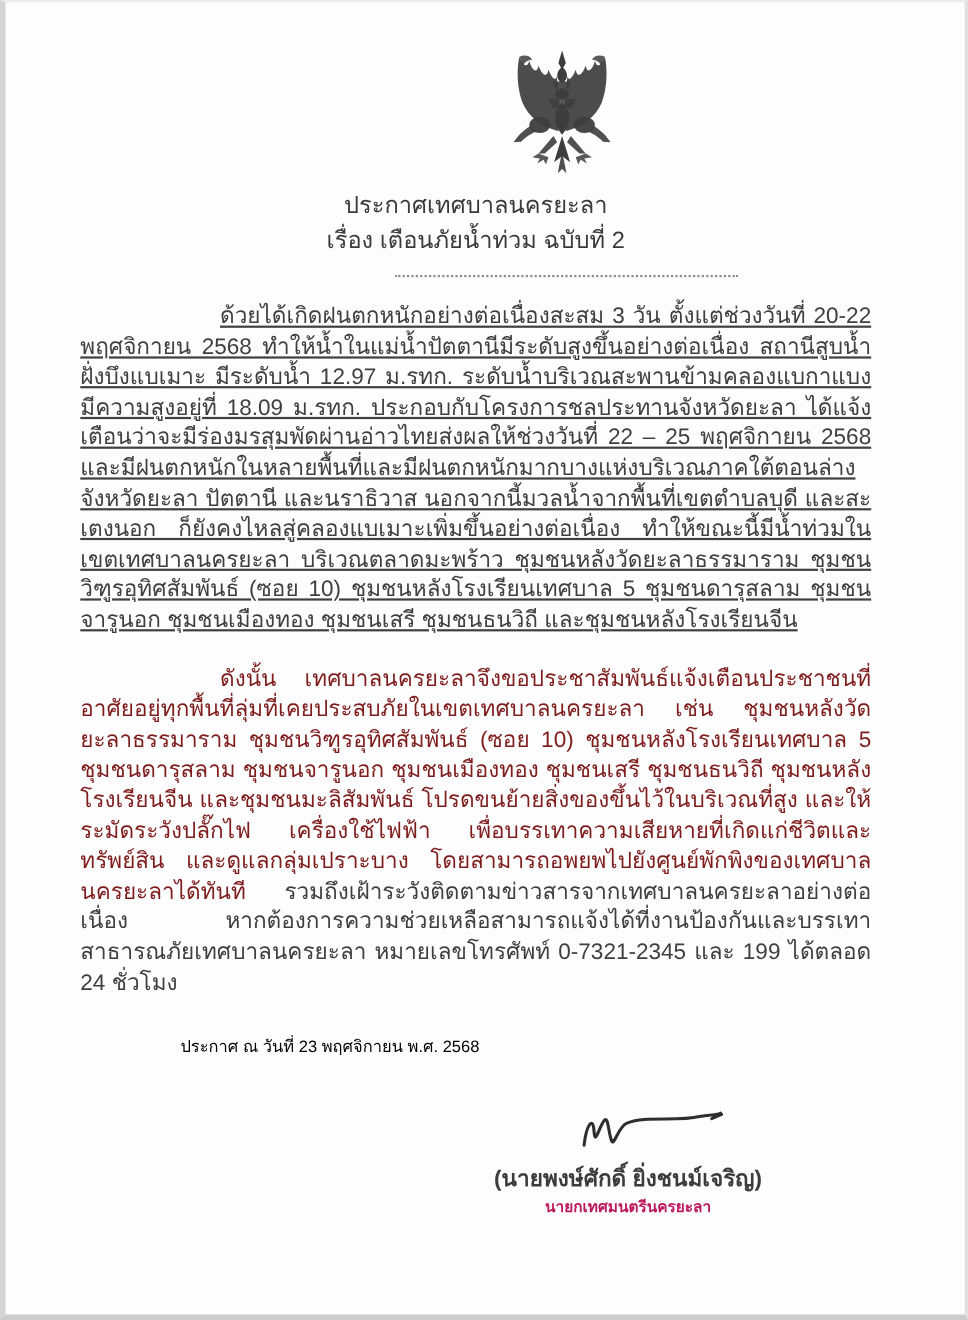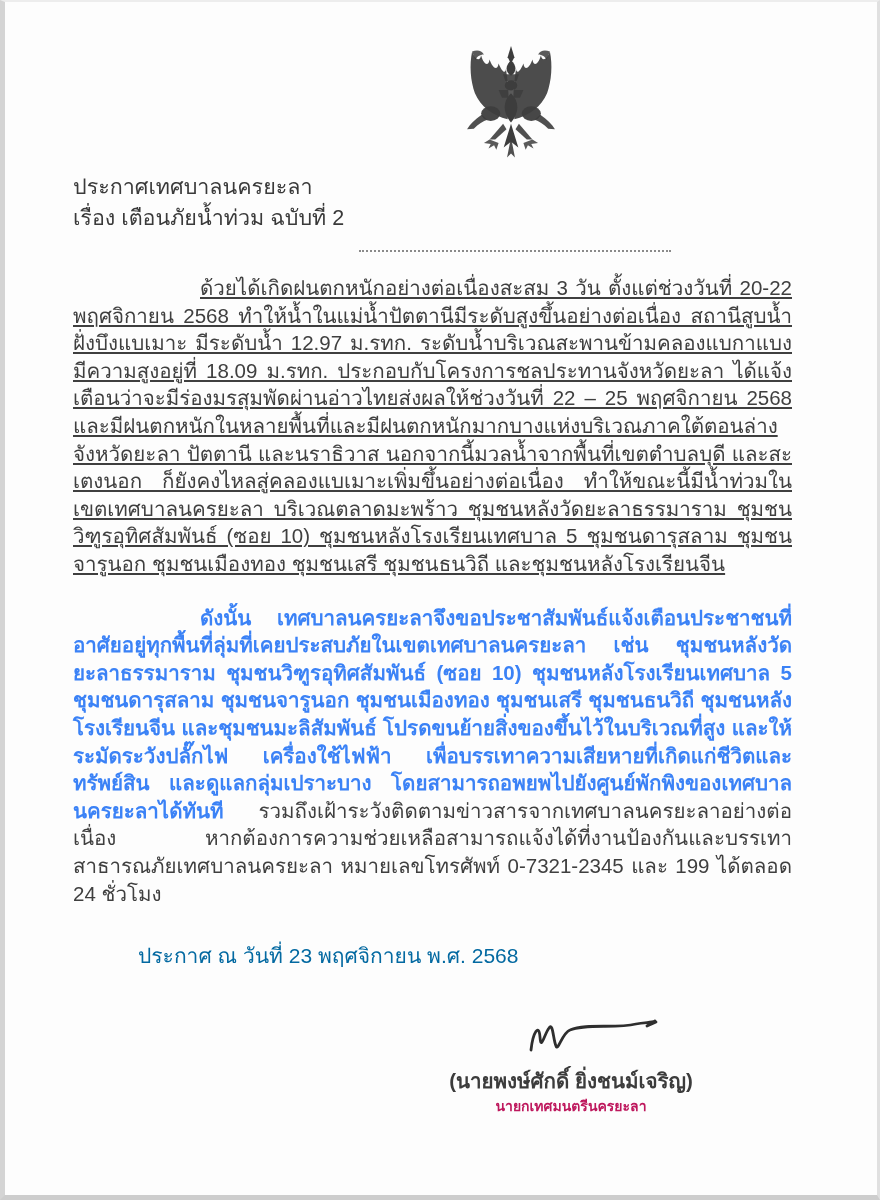--- a/index.html
+++ b/index.html
@@ -28,20 +28,21 @@
     padding: 38px 85px 0 68px;
     color: #3d3d3d;
   }
   .emblem {
     width: 124px;
     margin: 0 auto;
     margin-left: 376px; 
     height: 128px;
   }
   .title-block {
+    text-align: center;
     margin-top: 4px;
     font-size: 21.5px;
     line-height: 1.42;
     color: #3a3a3a;
   }
   .dotted-divider {
     width: 312px;
     margin: 10px auto 0 auto;
     margin-left: 286px; 
     height: 7px;
@@ -49,26 +50,26 @@
   }
   .body-text {
     font-size: 20.5px;
     line-height: 27.6px;
     text-align: justify;
     color: #3f3f3f;
     margin: 0;
   }
   .p1 { margin-top: 22px; text-indent: 127px; text-decoration: underline; }
   .p2 { margin-top: 26px; text-indent: 127px; }
-  .p2 .bold-run { font-weight: bold; color: #3b82f6; }
+  .p2 .bold-run { font-weight: normal; color: #7f1d1d; }
   .date-line {
     margin-top: 32px;
-    margin-left: 65px;
-    font-size: 21px;
-    color: #0369a1;
+    margin-left: 91px;
+    font-size: 15px;
+    color: #000000;
   }
   .sign-block {
     width: 340px;
     margin-top: 40px;
     margin-left: 328px;
     text-align: center;
     font-weight: bold;
   }
   .signature-squiggle {
     width: 150px;

